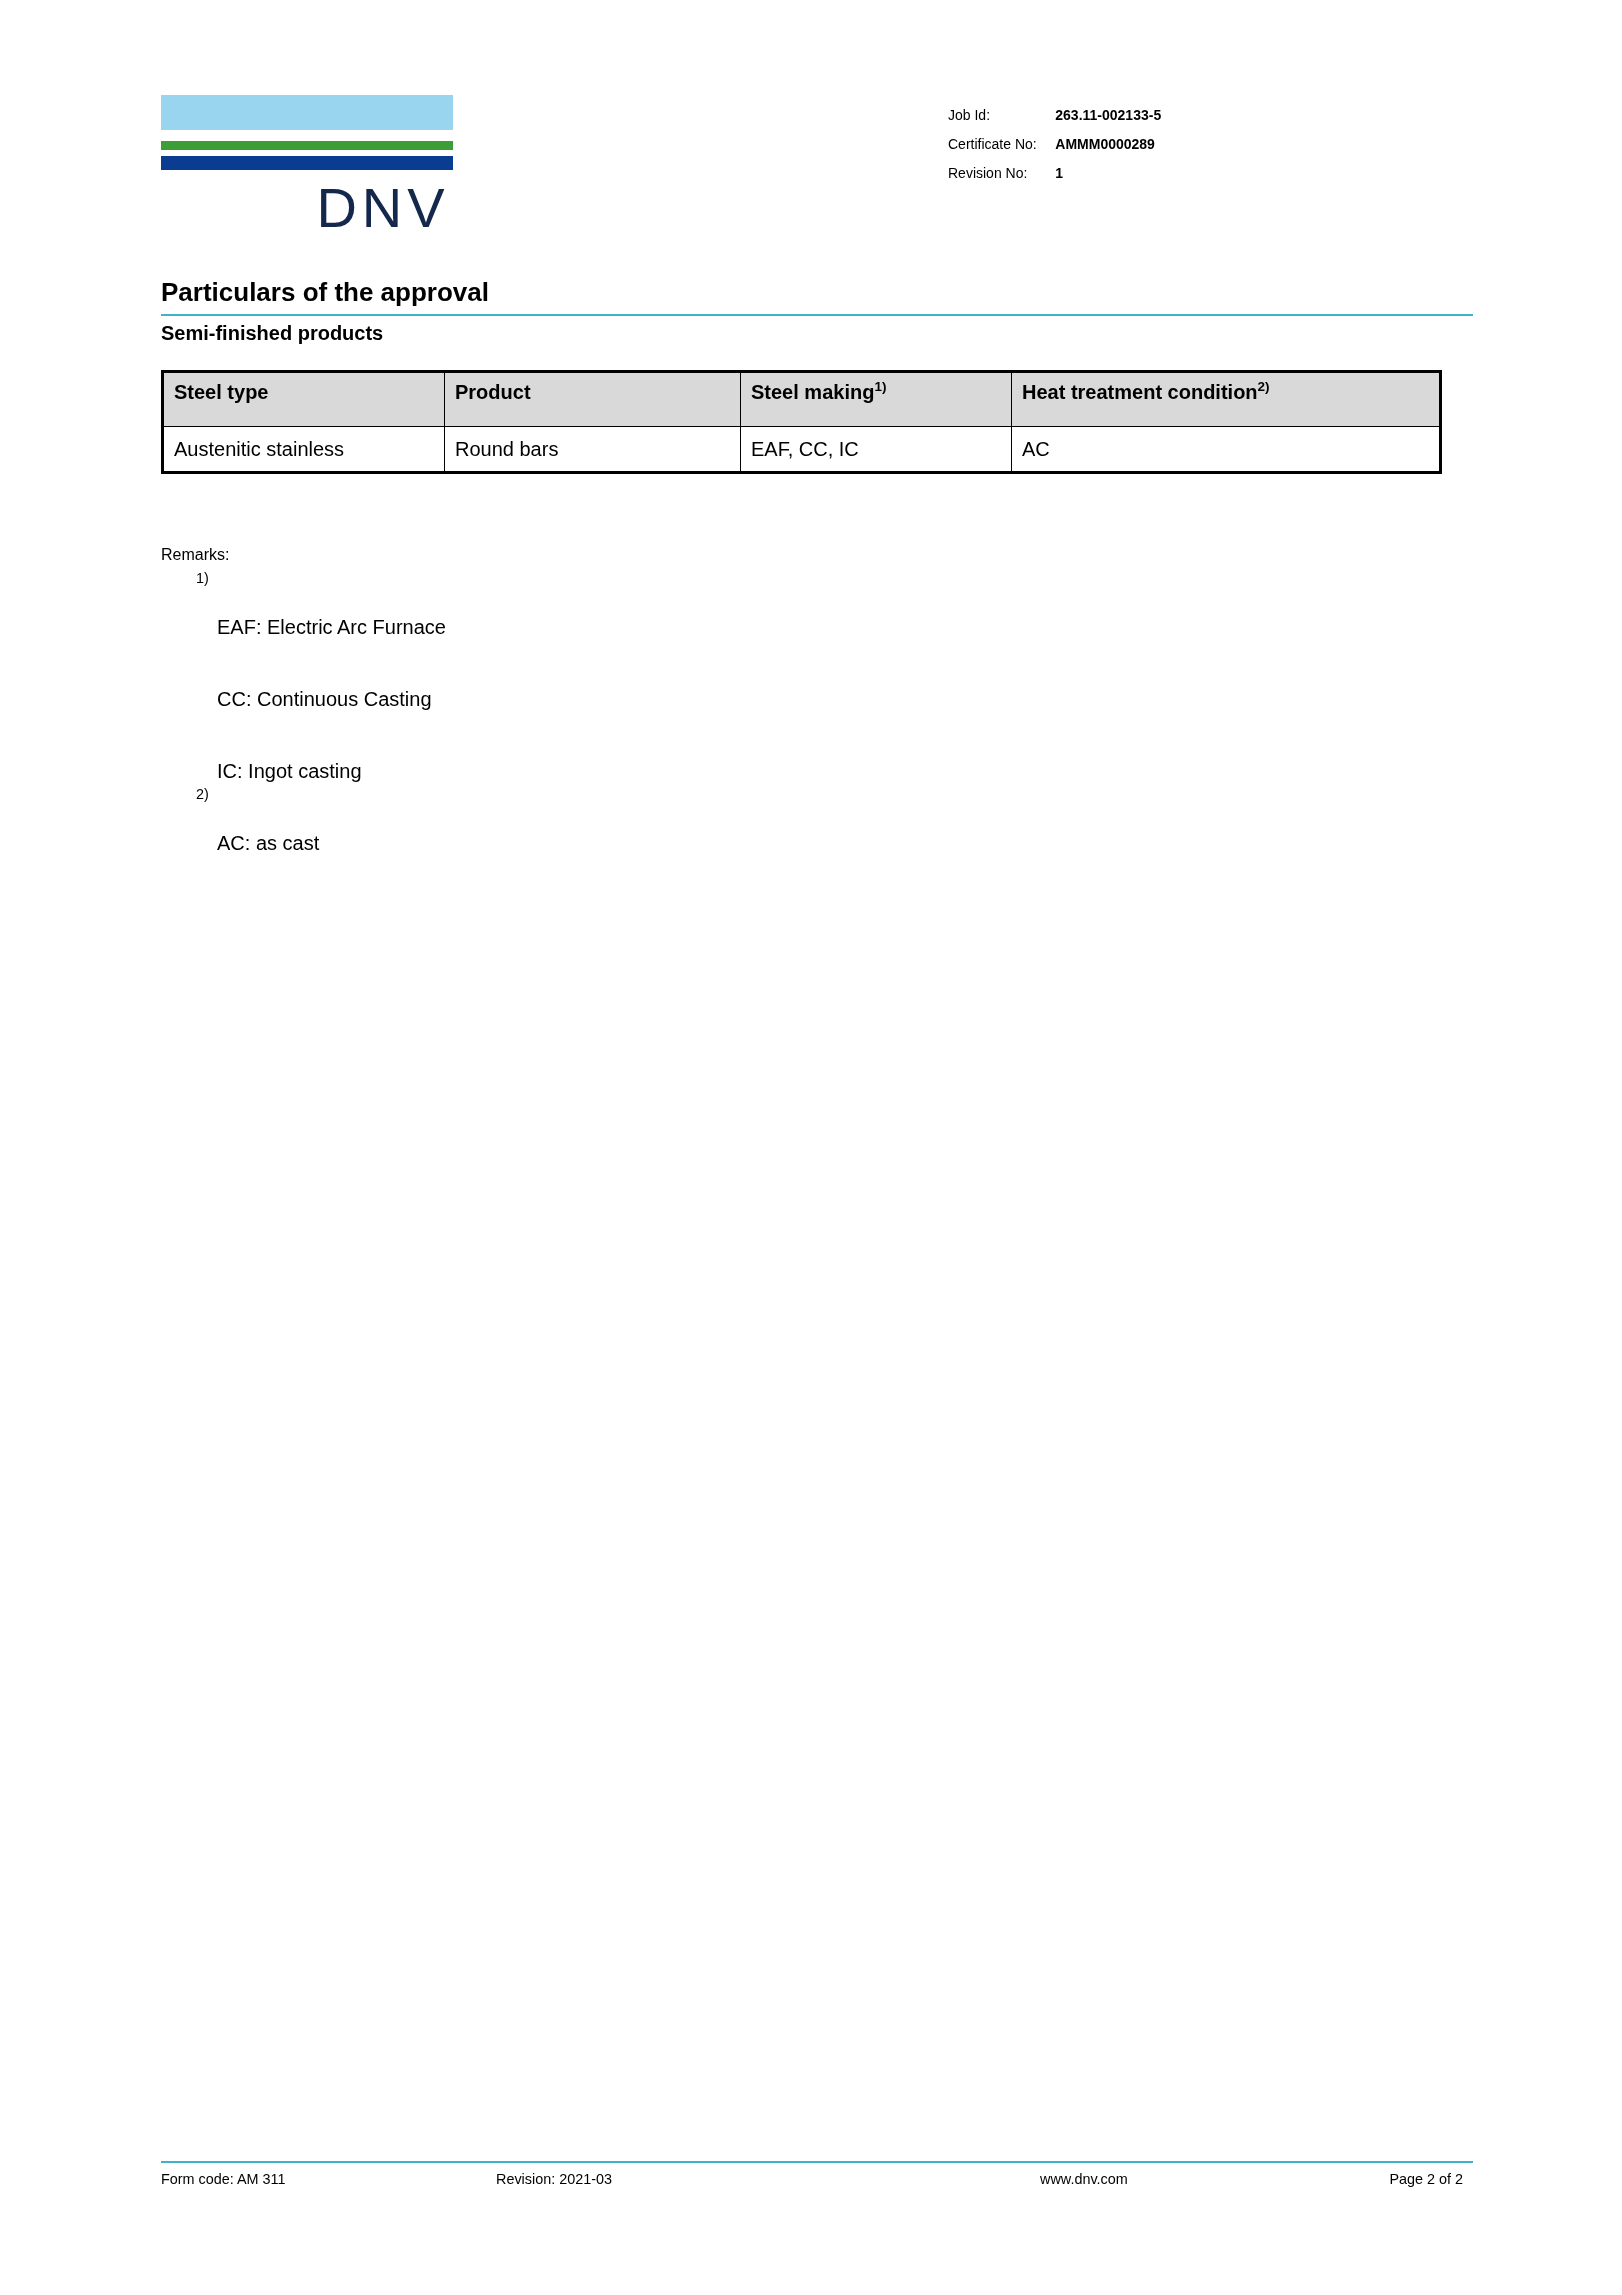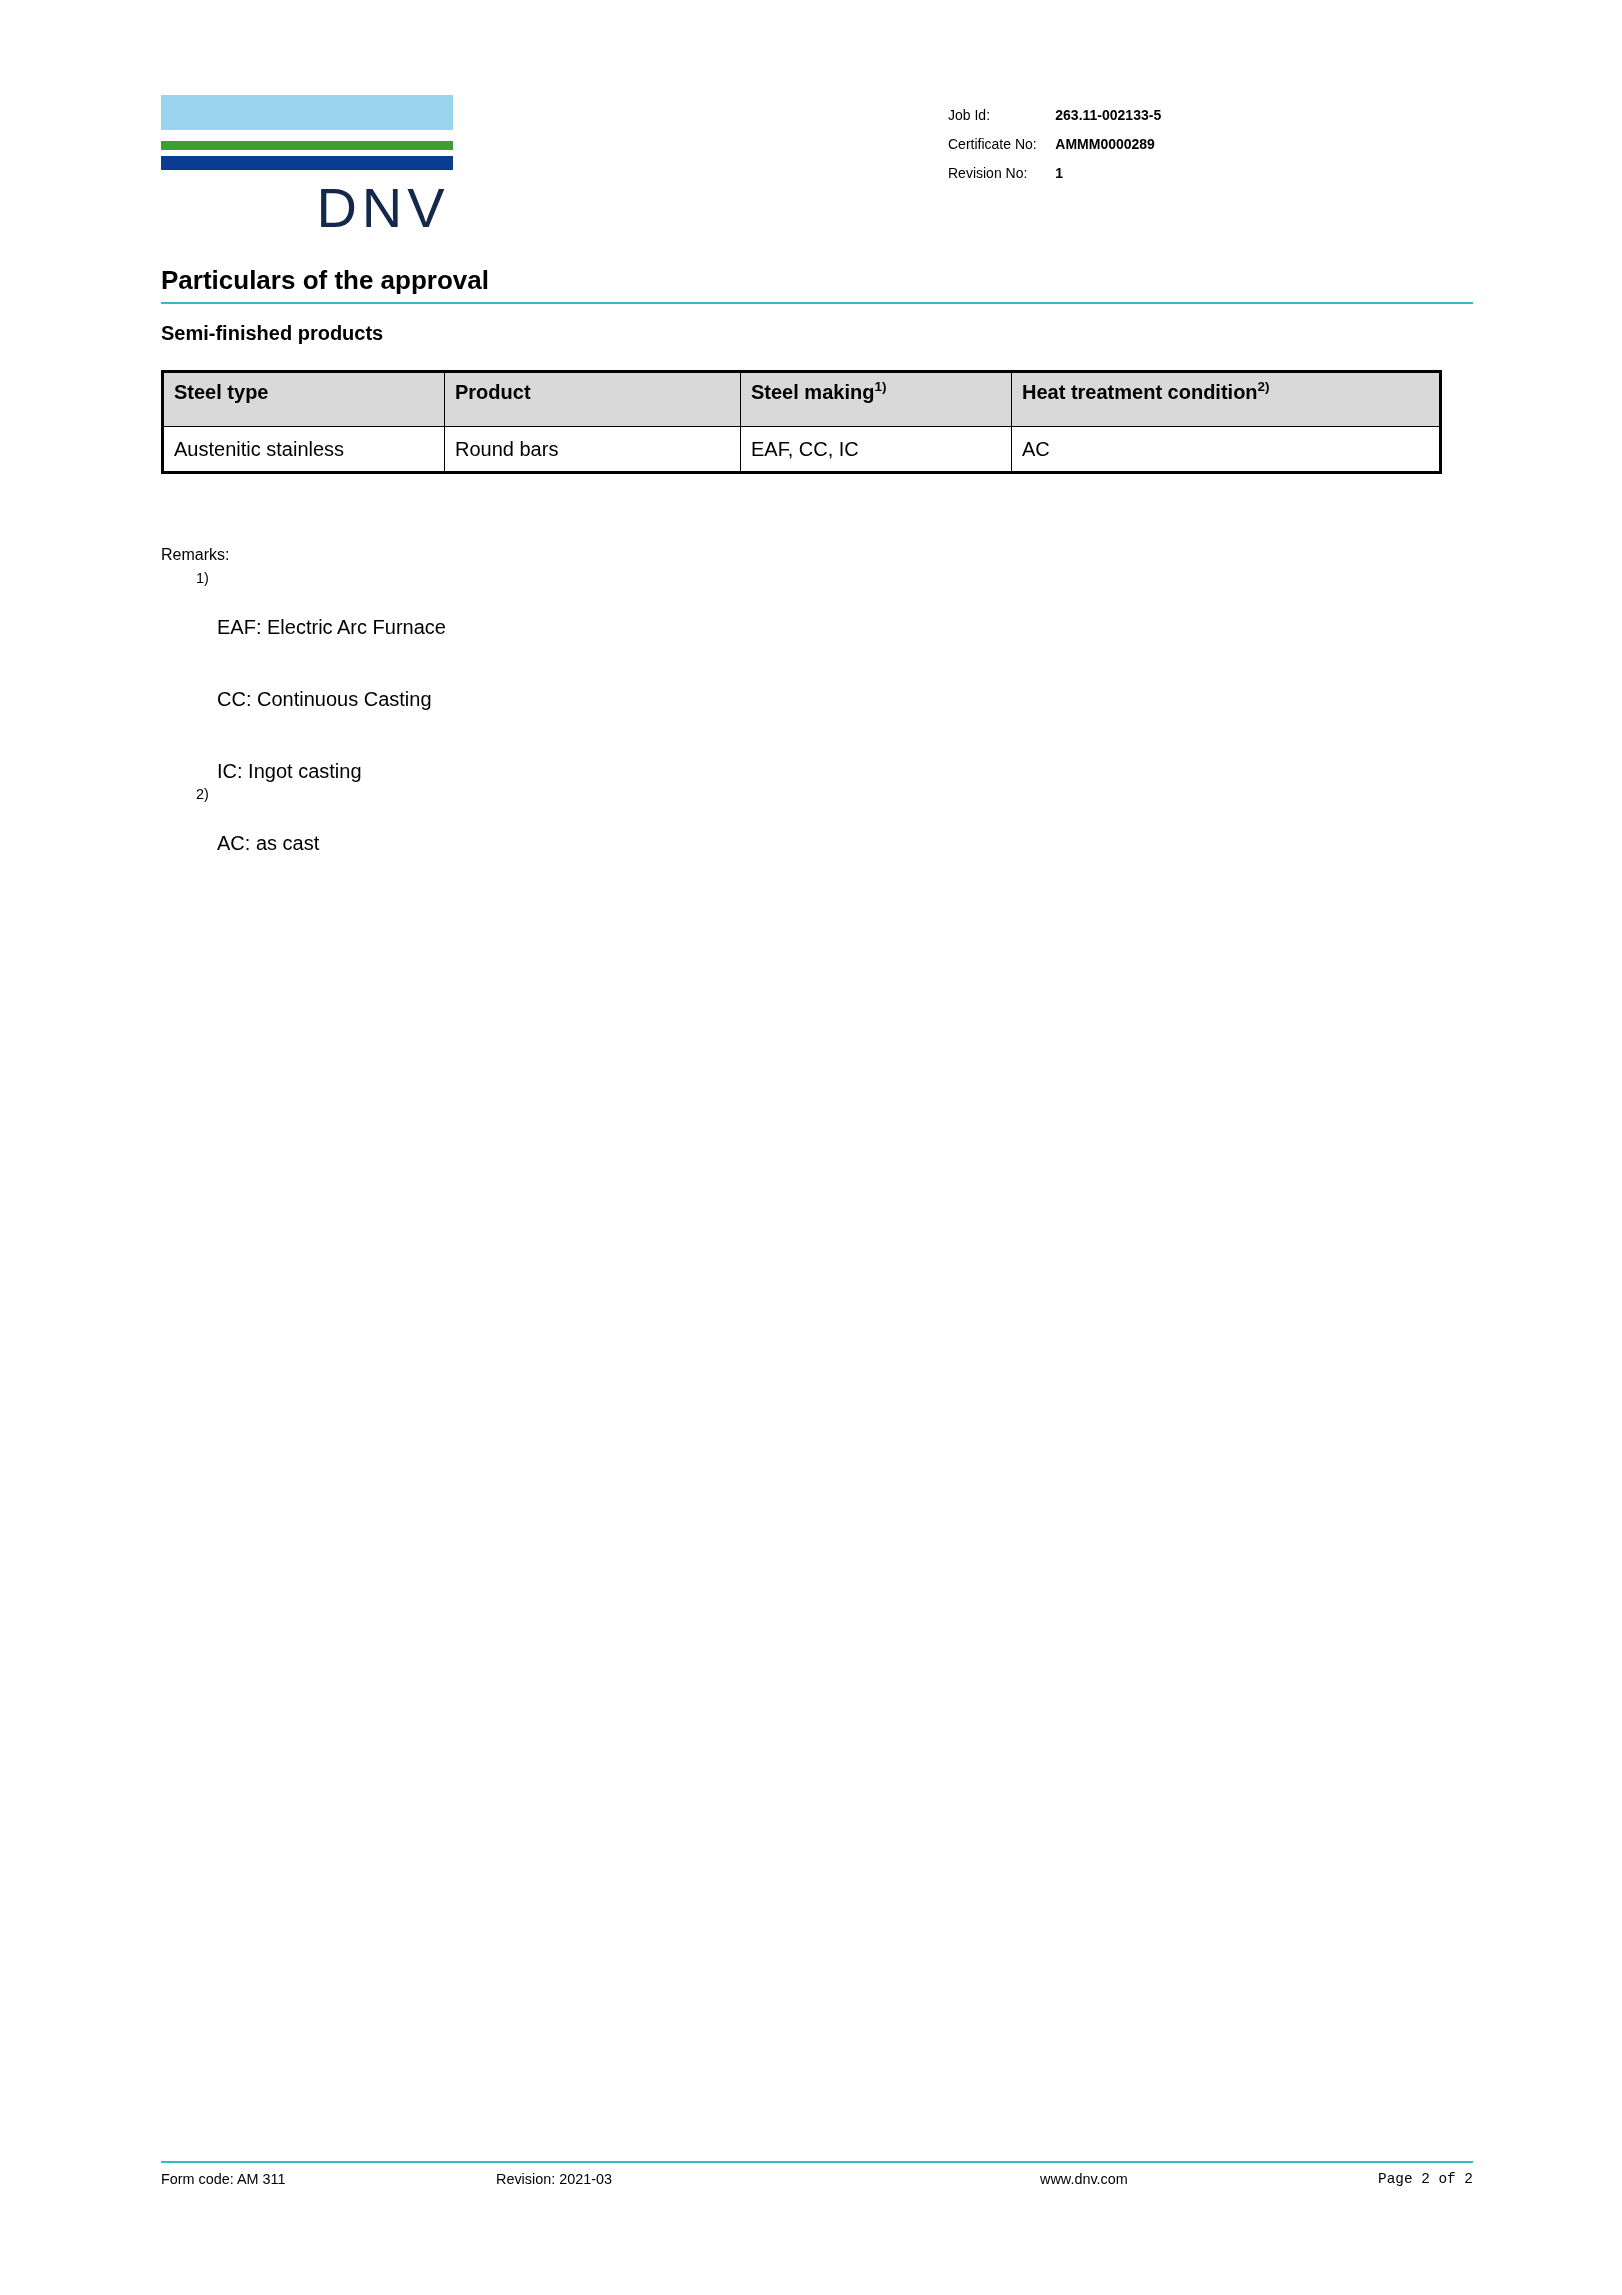--- a/index.html
+++ b/index.html
@@ -93,20 +93,21 @@
     left: 161px;
     top: 264px;
     width: 1312px;
   }
   .title-text {
     font-size: 26px;
     line-height: 32px;
     font-weight: bold;
     color: #000000;
     padding-bottom: 6px;
+    margin-top: 12px;
   }
   .title-rule {
     width: 1312px;
     height: 1.7px;
     background: #3cb4c8;
   }
 
   .subtitle {
     position: absolute;
     left: 161px;
@@ -225,21 +226,21 @@
   .footer-cell {
     position: absolute;
     top: 0;
     font-size: 14.4px;
     line-height: 20px;
     white-space: nowrap;
   }
   .fc-form { left: 0; }
   .fc-rev { left: 335px; }
   .fc-web { left: 879px; text-align: right; }
-  .fc-page { right: 0; font-family: Liberation Mono, monospace; }
+  .fc-page { right: 10px; }
 </style>
 </head>
 <body>
 
 <div class="page">
 
   <div class="header">
 
     <div class="logo">
       <div class="logo-bar-blue"></div>

